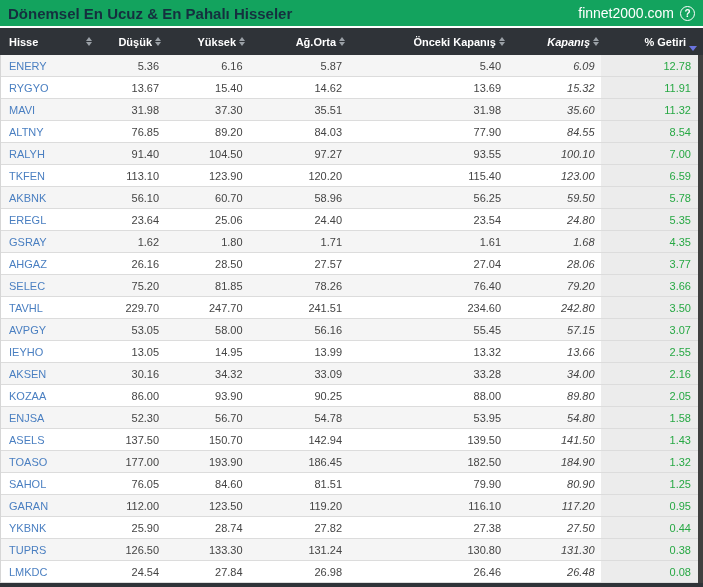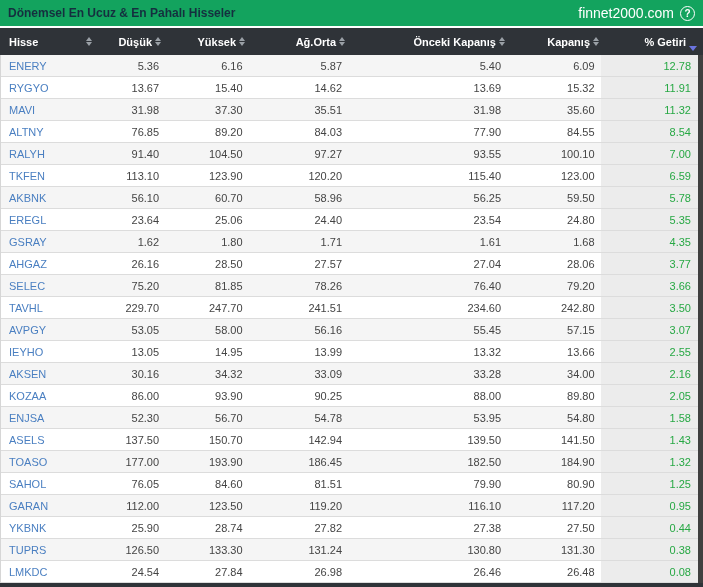--- a/index.html
+++ b/index.html
@@ -10,42 +10,42 @@
   body{
     width:703px;height:587px;overflow:hidden;background:#fff;
     font-family:"Liberation Sans","DejaVu Sans",sans-serif;
   }
   .widget{width:703px;height:587px;display:flex;flex-direction:column;}
   
   .titlebar{
     height:26px;background:var(--green);display:flex;align-items:center;
     justify-content:space-between;padding:0 8px;flex:0 0 auto;
   }
-  .titlebar .title{font-size:12px;font-weight:bold;color:#152f3f;}
+  .titlebar .title{font-size:15px;font-weight:bold;color:#152f3f;}
   .brand{display:flex;align-items:center;gap:6px;}
   .brand .brand-text{font-size:14px;color:#ffffff;}
   .help{
     width:15px;height:15px;border:1.5px solid #fff;border-radius:50%;
     color:#fff;font-size:10px;font-weight:bold;display:flex;align-items:center;
     justify-content:center;cursor:pointer;
   }
   .gap{height:2px;background:#ffffff;flex:0 0 auto;}
   
   .thead{
     height:27px;background:var(--dark);display:flex;flex:0 0 auto;
     border-left:1px solid var(--dark);border-right:1px solid var(--dark);
   }
   .th{
     display:flex;align-items:center;color:#fff;font-size:11px;font-weight:bold;
     cursor:pointer;
     gap:48px;
   }
   
   .c0{width:87px;}  .c1{width:78px;text-align:right;} .c2{width:84px;} .c3{width:100px;}
-  .c4{width:160px;} .c5{width:94px;} .c6{width:98px;}
+  .c4{width:160px;} .c5{width:94px;font-style:italic;} .c6{width:98px;}
   .th.c0{justify-content:space-between;padding:0 6px 0 8px;}
   .th.num{justify-content:flex-end;gap:3px;padding-right:5px;}
   .th.c6{padding-right:5px;}
   
   .sorticon{display:inline-flex;flex-direction:column;gap:1px;align-items:center;}
   .sorticon .up{width:0;height:0;border-left:3.5px solid transparent;
     border-right:3.5px solid transparent;border-bottom:4px solid #9aa0a6;}
   .sorticon .dn{width:0;height:0;border-left:3.5px solid transparent;
     border-right:3.5px solid transparent;border-top:4px solid #9aa0a6;}
   .sortdesc{width:0;height:0;border-left:4px solid transparent;

